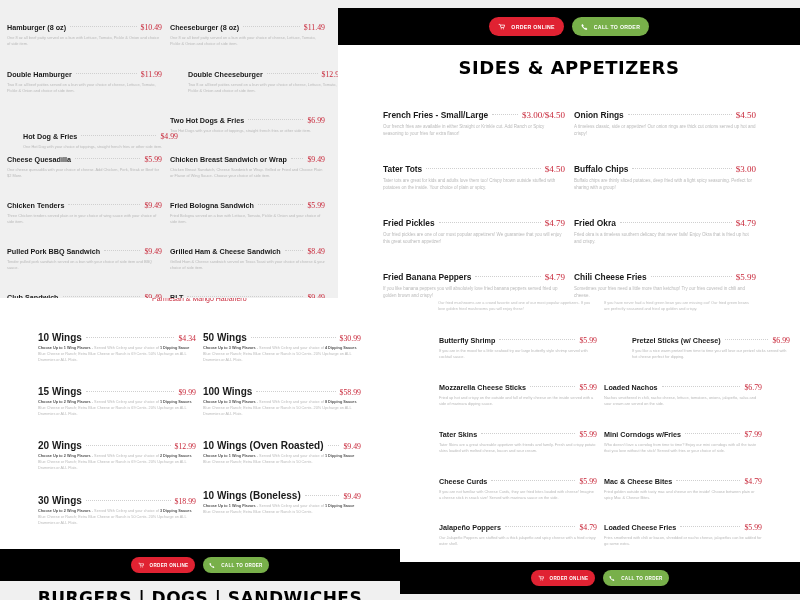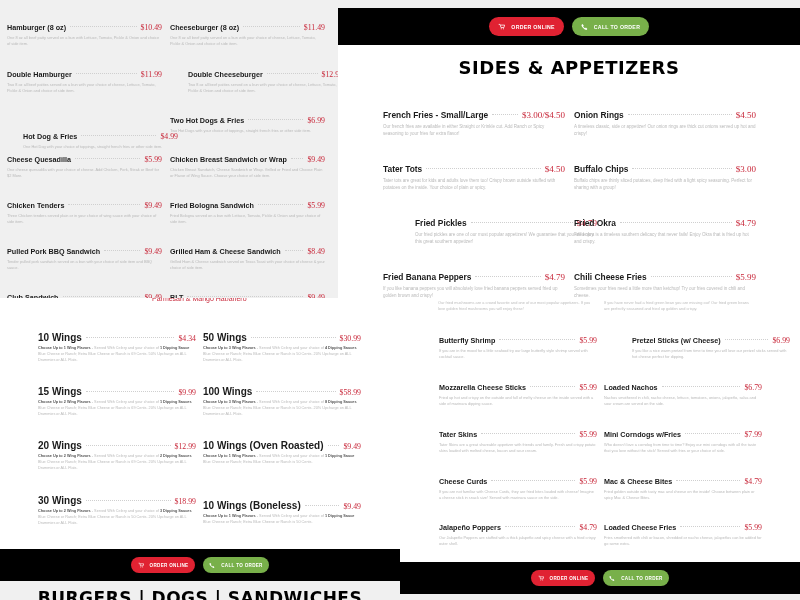--- a/index.html
+++ b/index.html
@@ -221,21 +221,21 @@
   </div>
 
   <div class="item" style="left:38px; top:197px; width:158px;">
     <div class="item-head">
         <span class="item-name">30 Wings</span>
         <span class="dots"></span>
         <span class="item-price">$18.99</span>
       </div>
     <div class="item-desc"><b>Choose Up to 2 Wing Flavors</b><span> - Served With Celery and your choice of </span><b>3 Dipping Sauces</b><span> Blue Cheese or Ranch; Extra Blue Cheese or Ranch is 50 Cents. 20% Upcharge on ALL Drummies or ALL Flats.</span></div>
   </div>
-  <div class="item" style="left:203px; top:202px; width:158px;">
+  <div class="item" style="left:203px; top:192px; width:158px;">
     <div class="item-head">
         <span class="item-name">10 Wings (Boneless)</span>
         <span class="dots"></span>
         <span class="item-price">$9.49</span>
       </div>
     <div class="item-desc"><b>Choose Up to 1 Wing Flavors</b><span> - Served With Celery and your choice of </span><b>1 Dipping Sauce</b><span> Blue Cheese or Ranch; Extra Blue Cheese or Ranch is 50 Cents.</span></div>
   </div>
 
   <div class="order-bar" style="left:0; top:251px; width:400px; height:32px;">
     <div class="btn btn-red" style="width:64px; height:16px; font-size:4.6px;">
@@ -305,21 +305,21 @@
   </div>
   <div class="item" style="left:236px; top:164px; width:182px;">
     <div class="item-head">
         <span class="item-name">Buffalo Chips</span>
         <span class="dots"></span>
         <span class="item-price">$3.00</span>
       </div>
     <div class="item-desc">Buffalo chips are thinly sliced potatoes, deep fried with a light spicy seasoning. Perfect for sharing with a group!</div>
   </div>
 
-  <div class="item" style="left:45px; top:218px; width:182px;margin-left:32px;">
+  <div class="item" style="left:45px; top:218px; width:182px;">
     <div class="item-head">
         <span class="item-name">Fried Pickles</span>
         <span class="dots"></span>
         <span class="item-price">$4.79</span>
       </div>
     <div class="item-desc">Our fried pickles are one of our most popular appetizers! We guarantee that you will enjoy this great southern appetizer!</div>
   </div>
   <div class="item" style="left:236px; top:218px; width:182px;">
     <div class="item-head">
         <span class="item-name">Fried Okra</span>

